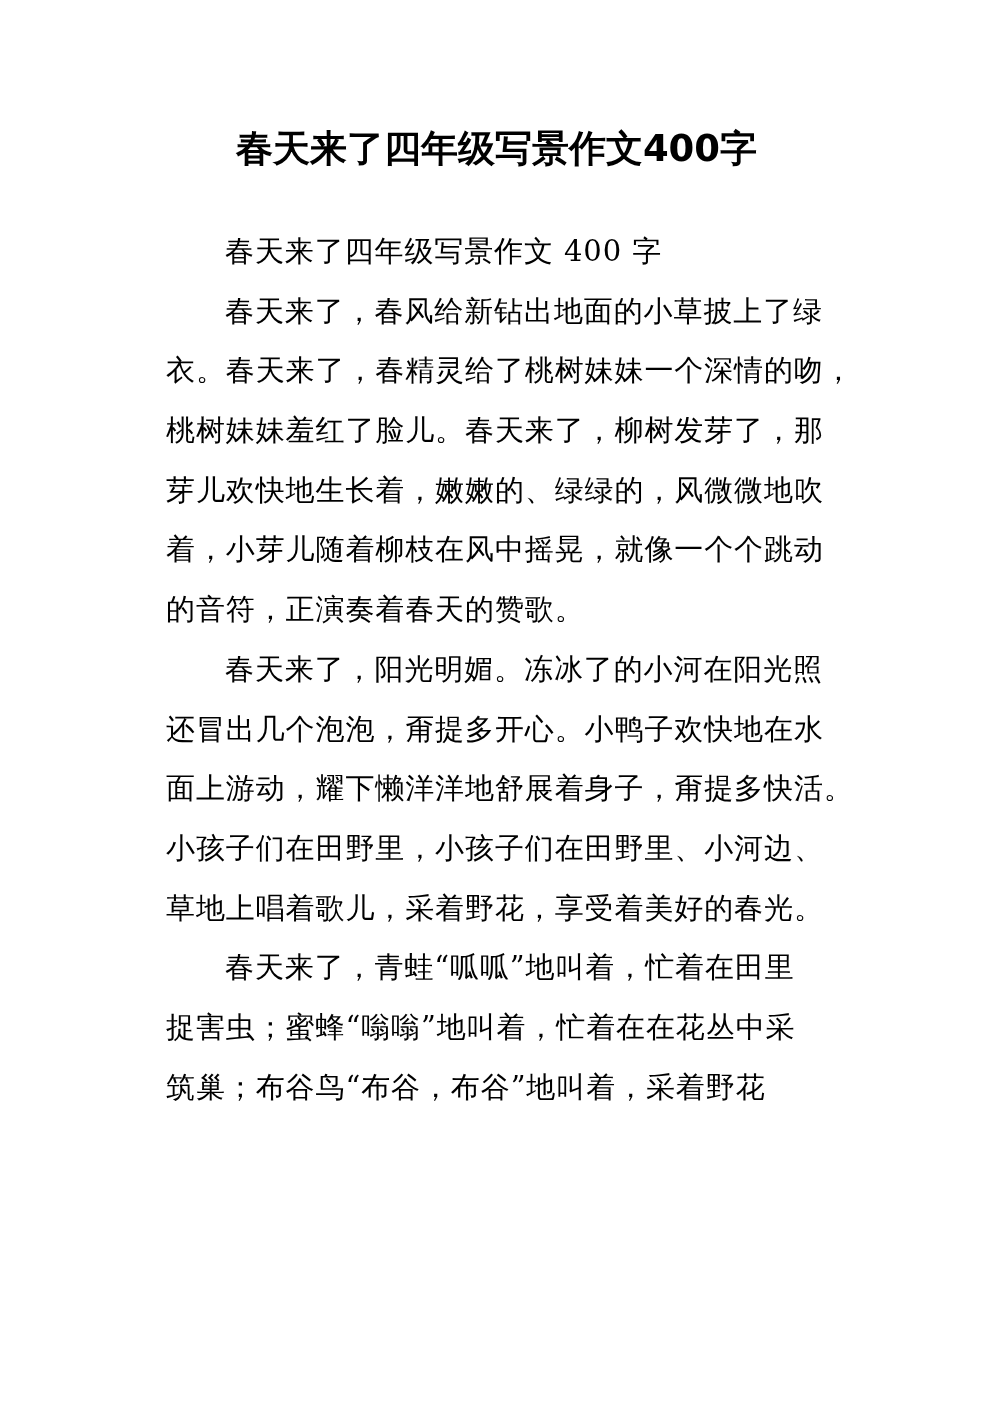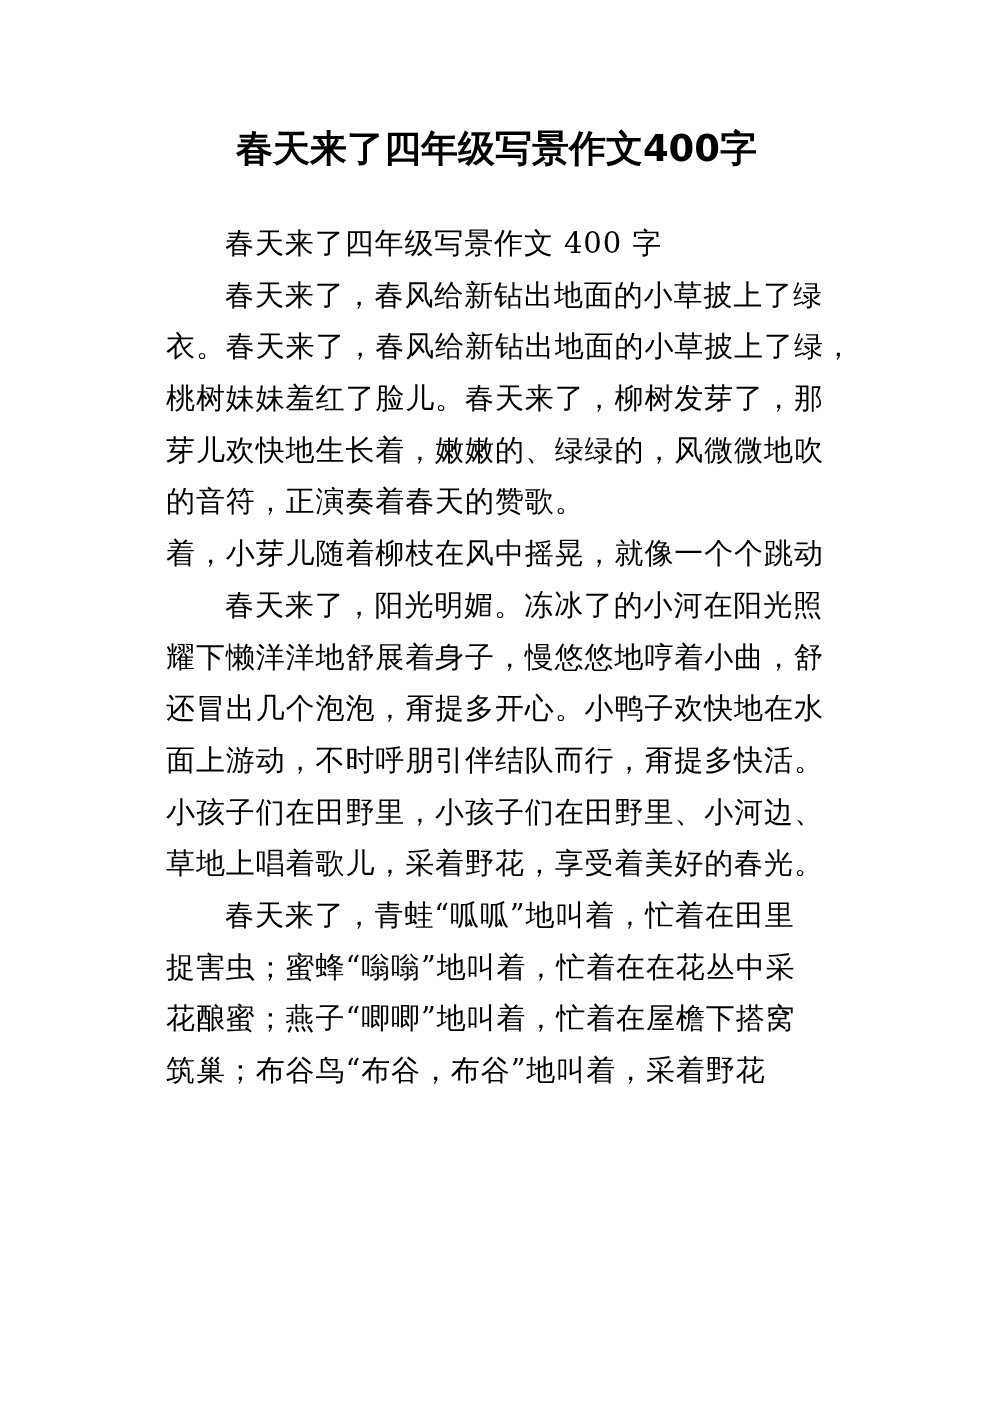--- a/index.html
+++ b/index.html
@@ -42,56 +42,55 @@
       width: 680px;
       font-family: "DejaVu Serif", "Liberation Serif", serif;
       font-size: 29px;
       line-height: 51.7px;
       letter-spacing: 0.9px;
     }
     .line {
       display: block;
       white-space: nowrap;
       height: 51.7px;
+      margin-top: 8px;
     }
     .line.indent {
       padding-left: 59px;
     }
   </style>
 </head>
 <body>
 
 <div class="page">
   <h1 class="title">春天来了四年级写景作文400字</h1>
 
   <div class="body-text">
 
     <div>
       <span class="line indent">春天来了四年级写景作文 400 字</span>
     </div>
 
 
     <div>
       <span class="line indent">春天来了，春风给新钻出地面的小草披上了绿</span>
-      <span class="line">衣。春天来了，春风给新钻出地面的小草披上了绿，</span>
+      <span class="line">衣。春天来了，春精灵给了桃树妹妹一个深情的吻，</span>
       <span class="line">桃树妹妹羞红了脸儿。春天来了，柳树发芽了，那</span>
       <span class="line">芽儿欢快地生长着，嫩嫩的、绿绿的，风微微地吹</span>
+      <span class="line">着，小芽儿随着柳枝在风中摇晃，就像一个个跳动</span>
       <span class="line">的音符，正演奏着春天的赞歌。</span>
-      <span class="line">着，小芽儿随着柳枝在风中摇晃，就像一个个跳动</span>
     </div>
 
     <div>
       <span class="line indent">春天来了，阳光明媚。冻冰了的小河在阳光照</span>
-      <span class="line">耀下懒洋洋地舒展着身子，慢悠悠地哼着小曲，舒</span>
       <span class="line">还冒出几个泡泡，甭提多开心。小鸭子欢快地在水</span>
-      <span class="line">面上游动，不时呼朋引伴结队而行，甭提多快活。</span>
+      <span class="line">面上游动，耀下懒洋洋地舒展着身子，甭提多快活。</span>
       <span class="line">小孩子们在田野里，小孩子们在田野里、小河边、</span>
       <span class="line">草地上唱着歌儿，采着野花，享受着美好的春光。</span>
     </div>
 
     <div>
       <span class="line indent">春天来了，青蛙“呱呱”地叫着，忙着在田里</span>
       <span class="line">捉害虫；蜜蜂“嗡嗡”地叫着，忙着在在花丛中采</span>
-      <span class="line">花酿蜜；燕子“唧唧”地叫着，忙着在屋檐下搭窝</span>
       <span class="line">筑巢；布谷鸟“布谷，布谷”地叫着，采着野花</span>
     </div>
   </div>
 </div>
 
 </body></html>

